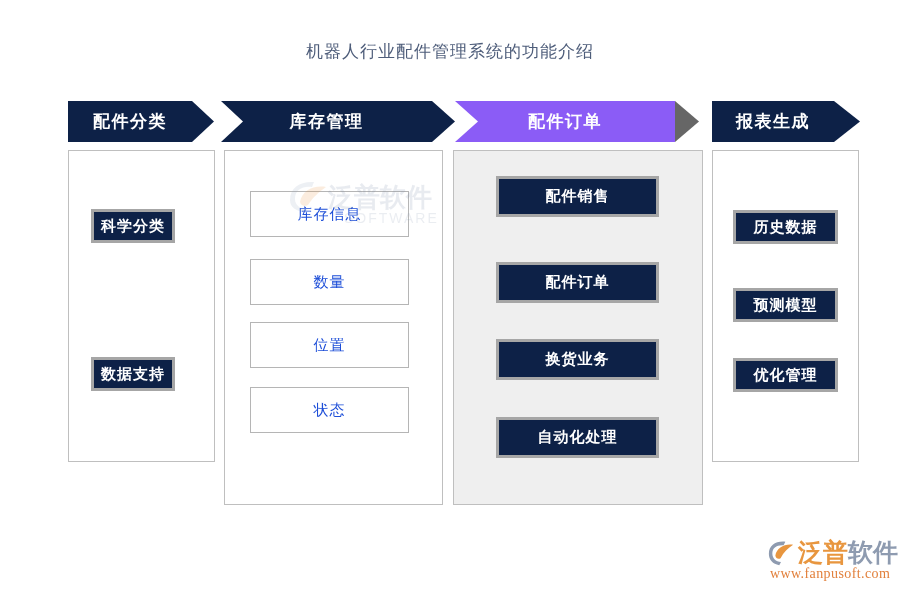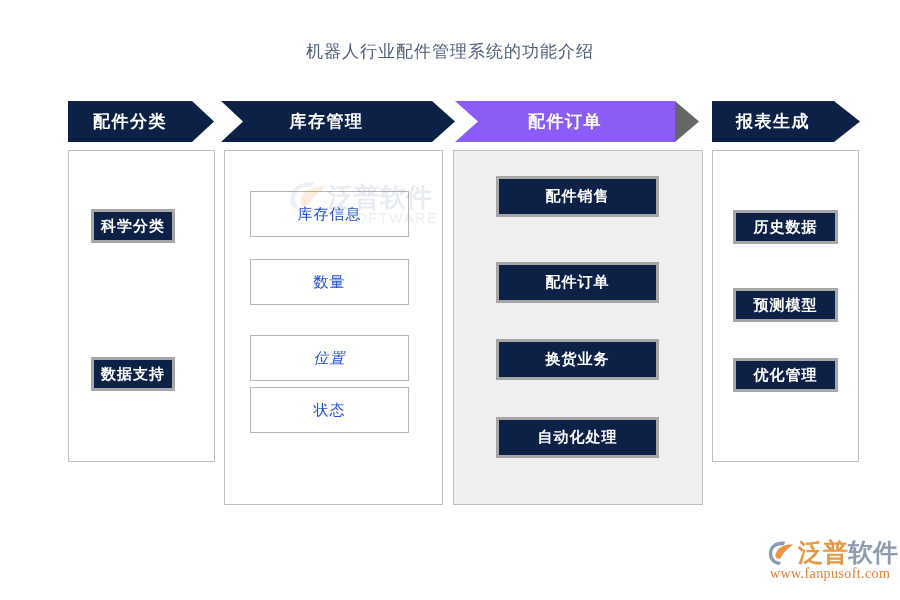--- a/index.html
+++ b/index.html
@@ -90,21 +90,21 @@
   
   .c1b{left:91px;width:84px;height:34px;}
   .c1b.i0{top:209px;}
   .c1b.i1{top:287px;}
   .c1b.i2{top:357px;}
 
   
   .c2b{left:250px;width:159px;height:46px;}
   .c2b.i0{top:191px;}
   .c2b.i1{top:259px;}
-  .c2b.i2{top:335px;font-style:italic;}
+  .c2b.i2{top:322px;}
   .c2b.i3{top:387px;}
 
   
   .c3b{left:496px;width:163px;height:41px;}
   .c3b.i0{top:176px;}
   .c3b.i1{top:262px;}
   .c3b.i2{top:339px;}
   .c3b.i3{top:417px;}
 
   

